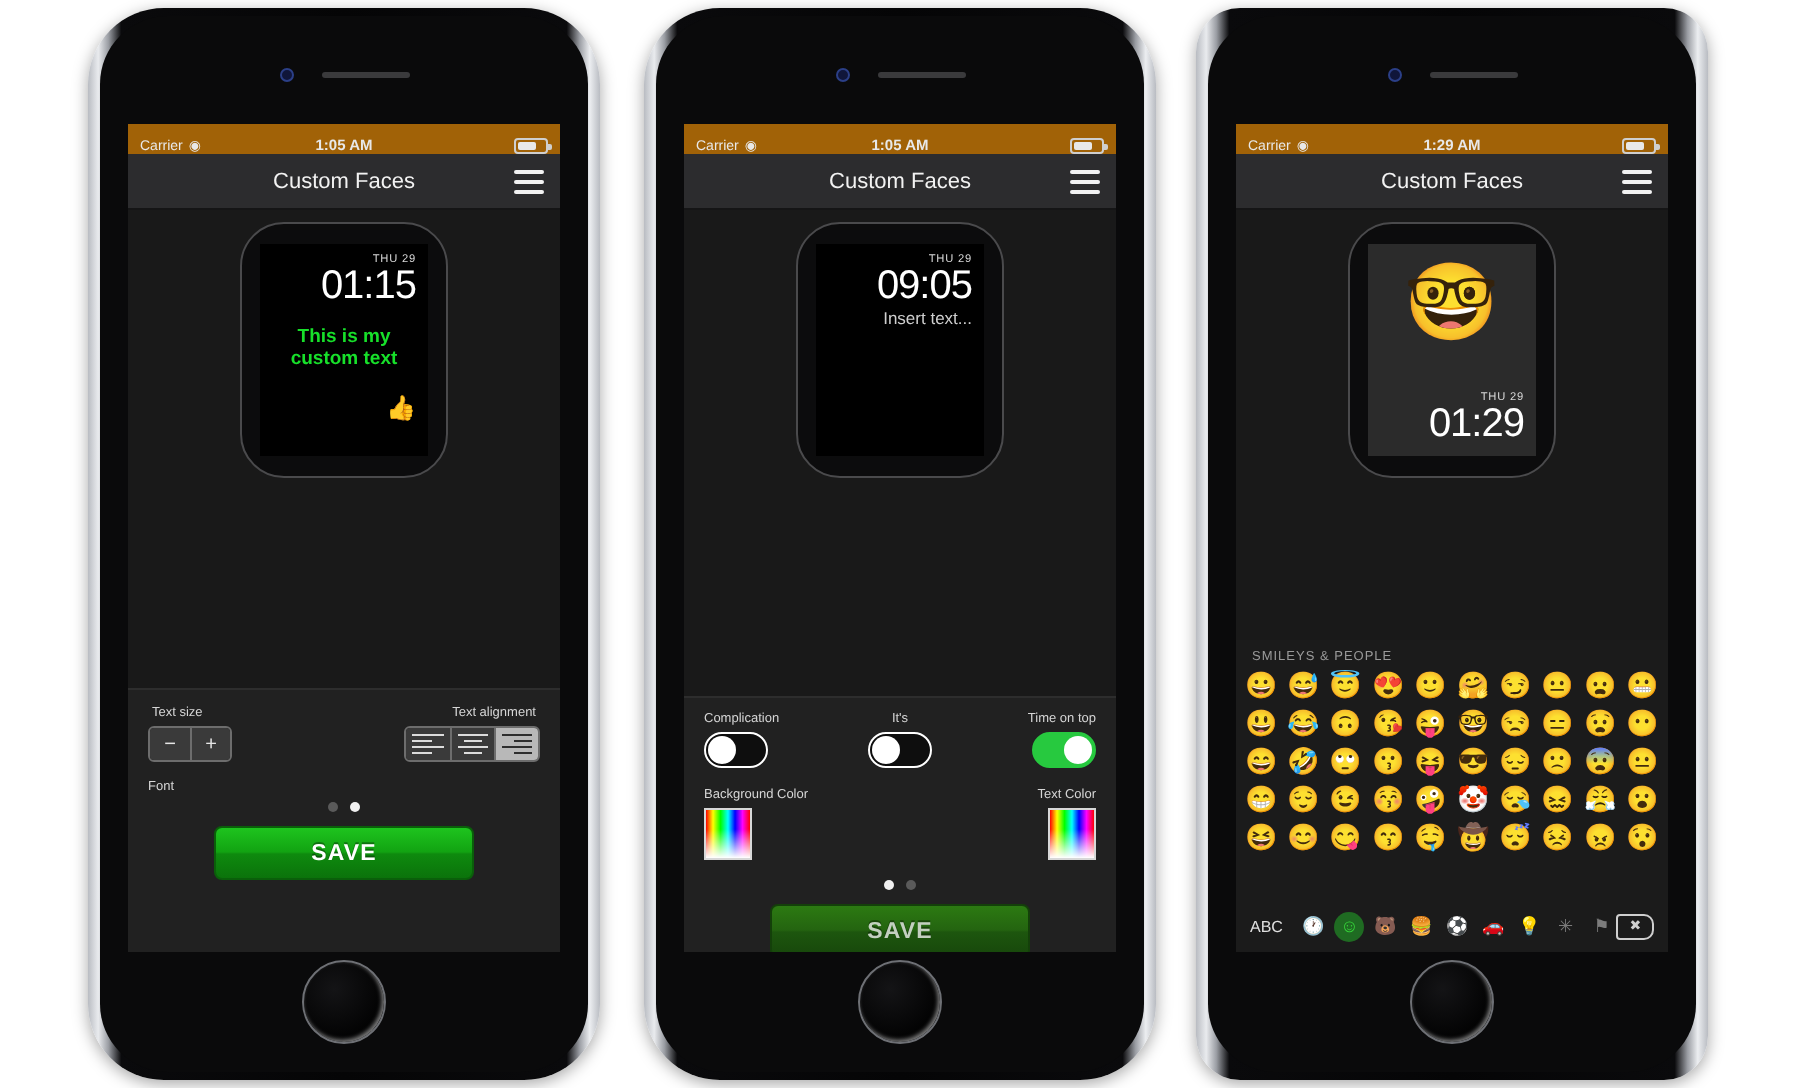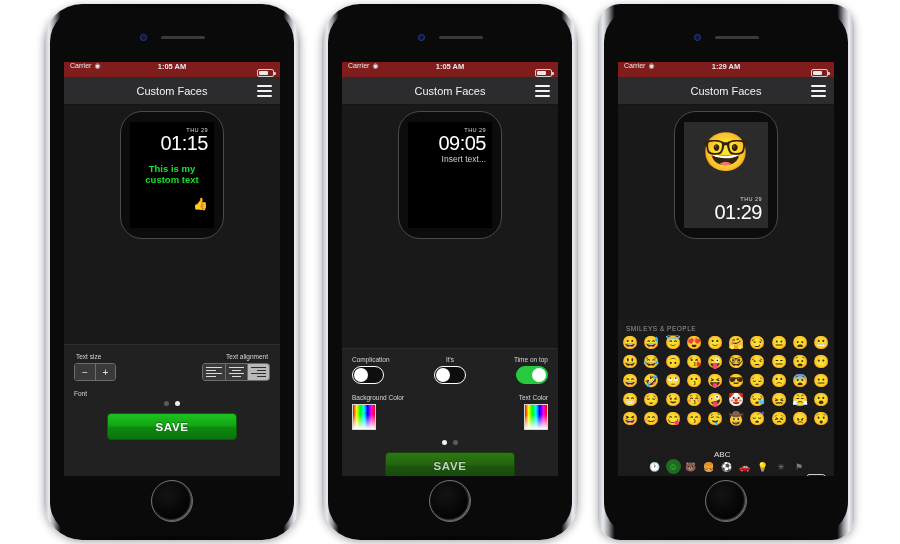--- a/index.html
+++ b/index.html
@@ -69,27 +69,26 @@
   .screen {
     position: absolute;
     left: 14px; right: 14px; top: 54px;
     height: 414px;
     background: #1a1a1a;
     overflow: hidden;
   }
 
   .statusbar {
     height: 15px;
-    background: #7f1d1d;
-    display: flex; align-items: flex-start;
+    background: #a16207;
+    display: flex; align-items: flex-end;
     padding: 0 6px;
     color: #e8e8e8;
     font-size: 7px;
     position: relative;
-    flex-direction: column;
   }
   .sb-left { display: flex; align-items: center; gap: 3px; }
   .wifi-icon { font-size: 7px; line-height: 1; }
   .sb-time {
     position: absolute; left: 0; right: 0;
     text-align: center; font-size: 7.5px; font-weight: bold;
   }
   .sb-right { margin-left: auto; display: flex; align-items: center; }
   .battery {
     width: 17px; height: 8px; border: 1px solid #cfcfcf;
@@ -259,21 +258,20 @@
     gap: 1px 0;
     padding: 0 2px;
   }
   .emoji-grid span { font-size: 13px; text-align: center; line-height: 18px; }
   .kb-bottom {
     position: absolute; left: 0; right: 0; bottom: 0;
     height: 26px;
     display: flex; align-items: center;
     padding: 0 7px; gap: 0;
     background: #1b1b1b;
-    flex-direction: column;
   }
   .kb-abc { color: #e0e0e0; font-size: 8px; width: 24px; }
   .kb-cats { display: flex; align-items: center; gap: 3px; flex: 1; justify-content: flex-start; margin-left: 2px; }
   .kb-cat {
     width: 15px; height: 15px; border-radius: 50%;
     display: flex; align-items: center; justify-content: center;
     font-size: 9px; color: #7c7c7c;
   }
   .kb-cat.sel { background: #1f6b22; color: #36d63a; }
   .kb-del {

